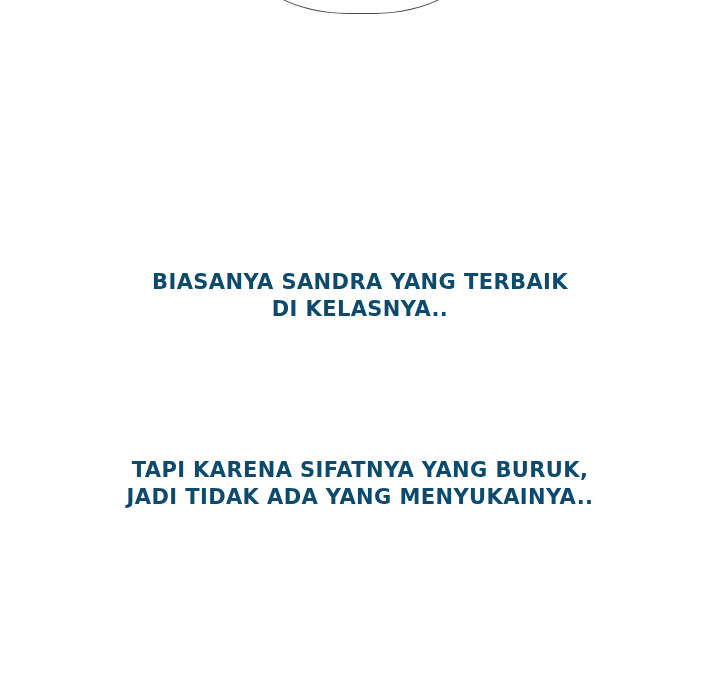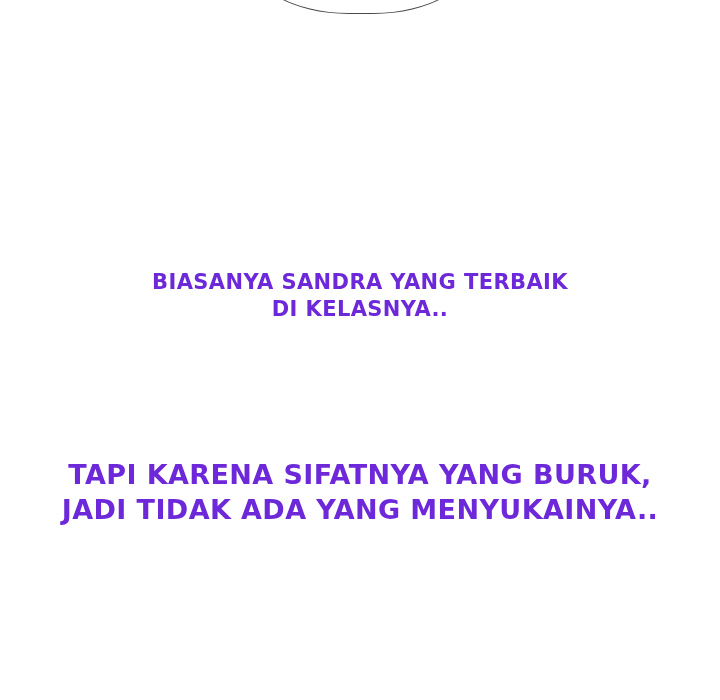--- a/index.html
+++ b/index.html
@@ -33,34 +33,34 @@
     border-top-left-radius: 110px 60px;
     border-top-right-radius: 110px 60px;
     background: #ffffff;
     box-sizing: border-box;
   }
   .caption {
     position: absolute;
     left: 0;
     width: 720px;
     text-align: center;
-    color: #6d28d9;
+    color: #0c4a6e;
     font-family: "DejaVu Sans", sans-serif;
     font-weight: 700;
     letter-spacing: 0.4px;
     line-height: 1.30;
     white-space: pre-line;
   }
   .caption-1 {
     top: 269px;
     font-size: 21px;
   }
   .caption-2 {
     top: 457px;
-    font-size: 27px;
+    font-size: 21px;
   }
 </style>
 </head>
 <body>
 
 <div class="page">
 
   <div class="top-arc"></div>
 
   <div class="caption caption-1">BIASANYA SANDRA YANG TERBAIK

